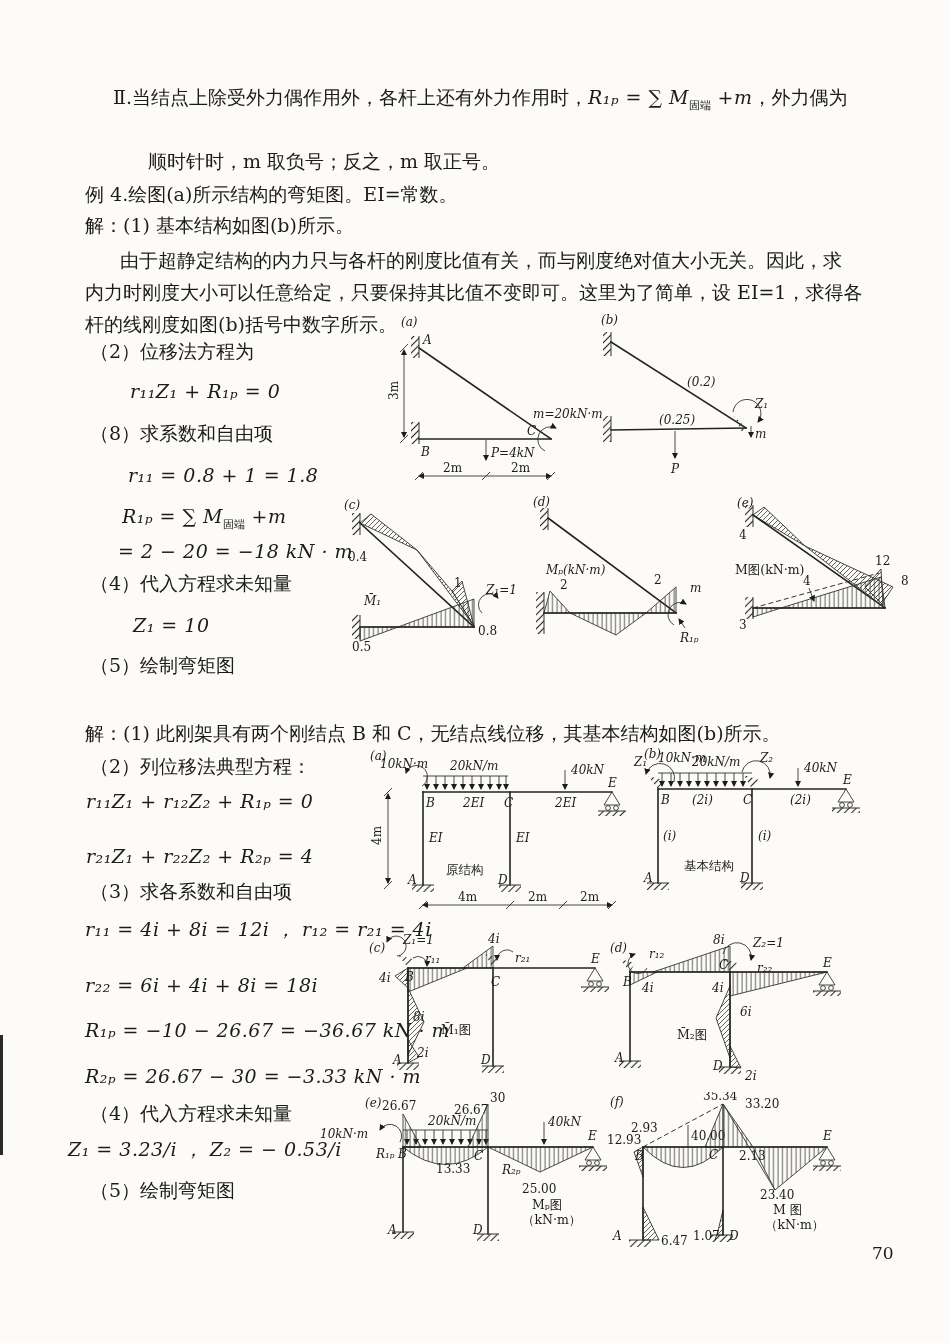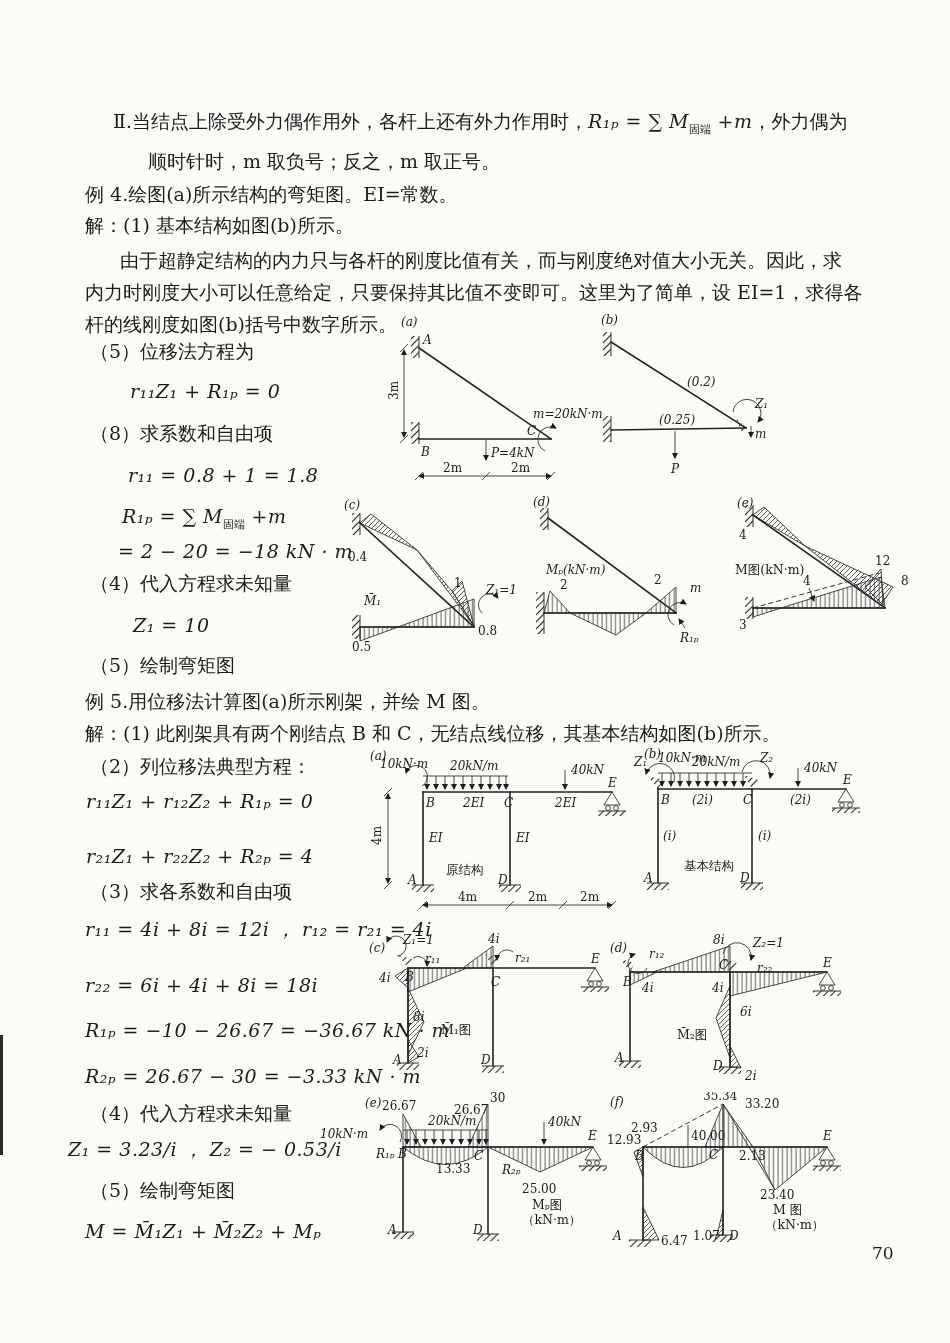--- a/index.html
+++ b/index.html
@@ -39,54 +39,52 @@
         <line x1="2.5" y1="0" x2="2.5" y2="5" stroke="#2a2a2a" stroke-width="1.1"></line>
       </pattern>
       <marker id="ah" viewBox="0 0 10 10" refX="8.5" refY="5" markerWidth="7" markerHeight="7" orient="auto-start-reverse">
         <path d="M0,0 L10,5 L0,10 z" fill="#1c1c1c"></path>
       </marker>
     </defs>
   </svg>
 
   <div class="artifact" style="left:0;top:1035px;width:3px;height:120px"></div>
 
-  <div class="t" style="left:113px;top:108px">
+  <div class="t" style="left:113px;top:84px">
     <span>Ⅱ.当结点上除受外力偶作用外，各杆上还有外力作用时，</span><span class="eq">R₁ₚ = ∑ M</span><span class="sub">固端</span><span class="eq"> +m</span><span>，外力偶为</span>
   </div>
   <div class="t" style="left:148px;top:148px">顺时针时，m 取负号；反之，m 取正号。</div>
   <div class="t" style="left:85px;top:181px">例 4.绘图(a)所示结构的弯矩图。EI=常数。</div>
   <div class="t" style="left:85px;top:212px">解：(1) 基本结构如图(b)所示。</div>
   <div class="t" style="left:120px;top:247px">由于超静定结构的内力只与各杆的刚度比值有关，而与刚度绝对值大小无关。因此，求</div>
   <div class="t" style="left:85px;top:279px">内力时刚度大小可以任意给定，只要保持其比值不变即可。这里为了简单，设 EI=1，求得各</div>
   <div class="t" style="left:85px;top:311px">杆的线刚度如图(b)括号中数字所示。</div>
-  <div class="t" style="left:90px;top:338px">（5）位移法方程为</div>
+  <div class="t" style="left:90px;top:338px">（2）位移法方程为</div>
   <div class="t eq" style="left:130px;top:378px">r₁₁Z₁ + R₁ₚ = 0</div>
   <div class="t" style="left:90px;top:420px">（8）求系数和自由项</div>
   <div class="t eq" style="left:128px;top:462px">r₁₁ = 0.8 + 1 = 1.8</div>
   <div class="t" style="left:122px;top:503px">
     <span class="eq">R₁ₚ = ∑ M</span><span class="sub">固端</span><span class="eq"> +m</span>
   </div>
   <div class="t eq" style="left:118px;top:538px">= 2 − 20 = −18 kN · m</div>
   <div class="t" style="left:90px;top:570px">（4）代入方程求未知量</div>
   <div class="t eq" style="left:133px;top:612px">Z₁ = 10</div>
   <div class="t" style="left:90px;top:652px">（5）绘制弯矩图</div>
-  <div class="t" style="left:85px;top:688px">例 5.用位移法计算图(a)所示刚架，并绘 M 图。</div>
   <div class="t" style="left:85px;top:720px">解：(1) 此刚架具有两个刚结点 B 和 C，无结点线位移，其基本结构如图(b)所示。</div>
   <div class="t" style="left:90px;top:753px">（2）列位移法典型方程：</div>
   <div class="t eq" style="left:86px;top:788px">r₁₁Z₁ + r₁₂Z₂ + R₁ₚ = 0</div>
   <div class="t eq" style="left:86px;top:843px">r₂₁Z₁ + r₂₂Z₂ + R₂ₚ = 4</div>
   <div class="t" style="left:90px;top:878px">（3）求各系数和自由项</div>
   <div class="t eq" style="left:85px;top:916px">r₁₁ = 4i + 8i = 12i ，  r₁₂ = r₂₁ = 4i</div>
   <div class="t eq" style="left:85px;top:972px">r₂₂ = 6i + 4i + 8i = 18i</div>
   <div class="t eq" style="left:85px;top:1017px">R₁ₚ = −10 − 26.67 = −36.67 kN · m</div>
   <div class="t eq" style="left:85px;top:1063px">R₂ₚ = 26.67 − 30 = −3.33 kN · m</div>
   <div class="t" style="left:90px;top:1100px">（4）代入方程求未知量</div>
   <div class="t eq" style="left:68px;top:1136px">Z₁ = 3.23∕i ，  Z₂ = − 0.53∕i</div>
   <div class="t" style="left:90px;top:1177px">（5）绘制弯矩图</div>
-  <div class="t eq" style="left:85px;top:1218px">M = M̄₁Z₁ + M̄₂Z₂ + Mₚ</div>
   <div class="pageno" style="left:872px;top:1243px">70</div>
 
   <svg class="fig" style="left:385px;top:312px" width="270" height="180" viewBox="0 0 270 180">
     <text class="fi" x="16" y="14">(a)</text>
     <g>
       <rect class="wl" x="26" y="24" width="8" height="22"></rect>
         <line class="md" x1="34" y1="24" x2="34" y2="46"></line>
     </g>
     <text class="fi" x="38" y="32">A</text>
     <line class="ln" x1="34" y1="36" x2="166" y2="127"></line>

